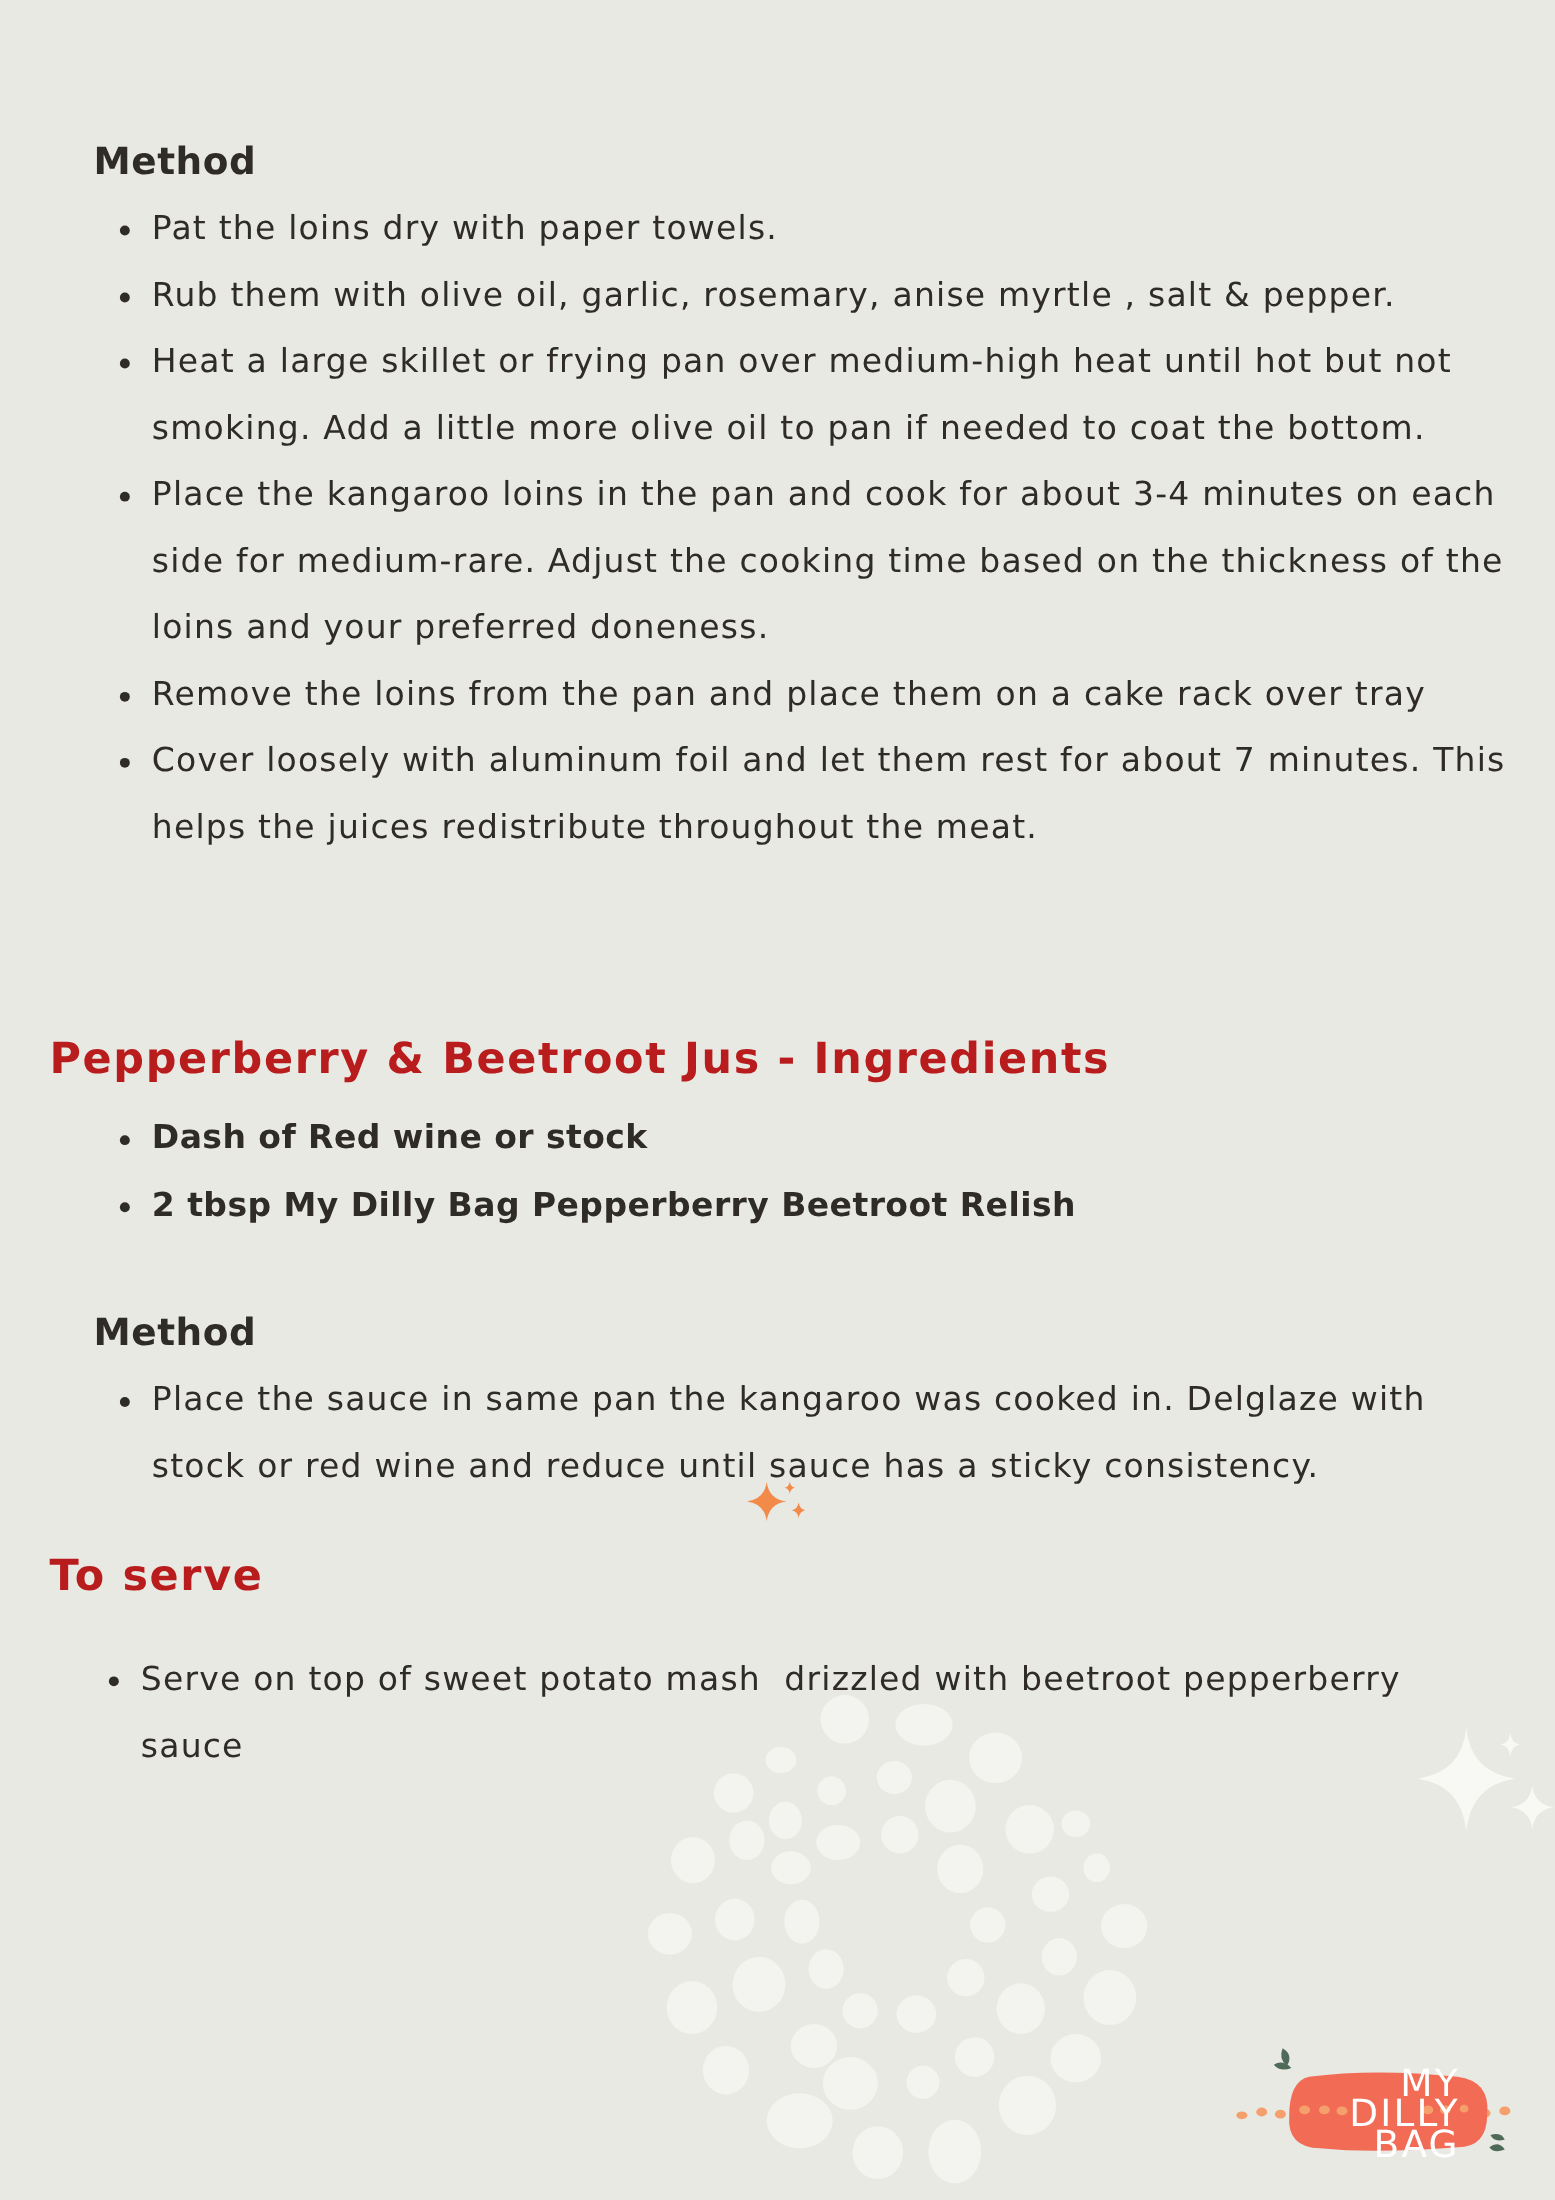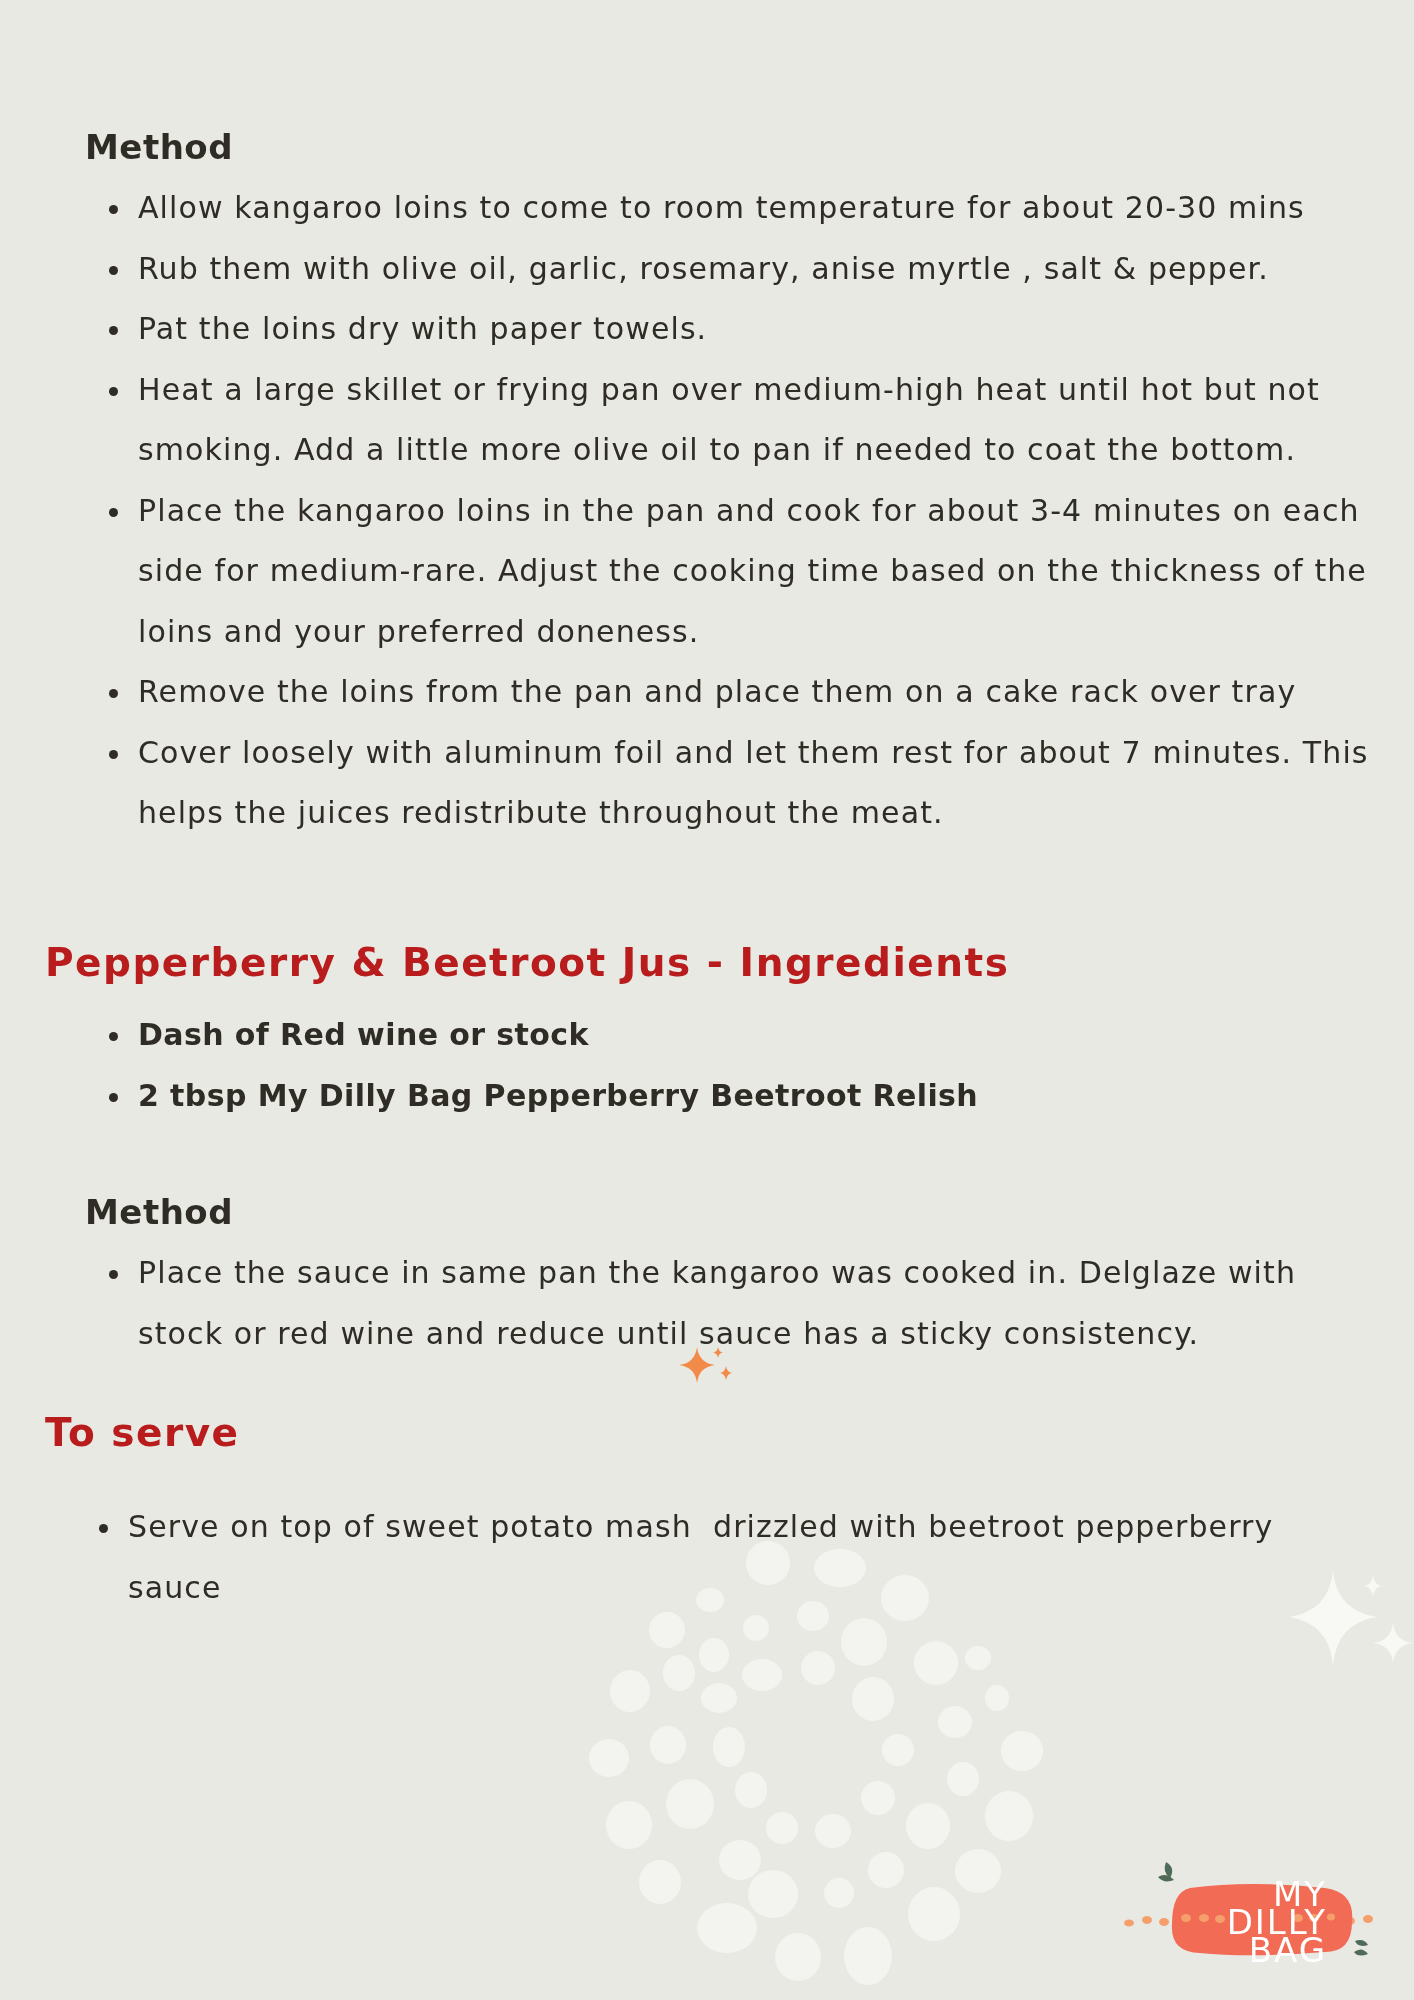--- a/index.html
+++ b/index.html
@@ -95,23 +95,22 @@
     <ellipse cx="354" cy="384" rx="26" ry="27"></ellipse>
     <ellipse cx="147" cy="398" rx="30" ry="25"></ellipse>
     <ellipse cx="218" cy="427" rx="23" ry="24"></ellipse>
     <ellipse cx="288" cy="426" rx="24" ry="29"></ellipse>
   </g>
 </svg>
 
 <div class="text-layer">
   <div class="subhead" style="top:127px;">Method</div>
   <ul class="list" style="left:138px; top:178px; width:1270px;">
-    <li>Allow kangaroo loins to come to room temperature for about 20-30 mins</li>
+    <li>Pat the loins dry with paper towels.</li>
     <li>Rub them with olive oil, garlic, rosemary, anise myrtle , salt &amp; pepper.</li>
-    <li>Pat the loins dry with paper towels.</li>
     <li>Heat a large skillet or frying pan over medium-high heat until hot but not smoking. Add a little more olive oil to pan if needed to coat the bottom.</li>
     <li>Place the kangaroo loins in the pan and cook for about 3-4 minutes on each side for medium-rare. Adjust the cooking time based on the thickness of the loins and your preferred doneness.</li>
     <li>Remove the loins from the pan and place them on a cake rack over tray</li>
     <li>Cover loosely with aluminum foil and let them rest for about 7 minutes. This helps the juices redistribute throughout the meat.</li>
   </ul>
 
   <div class="heading" style="top:940px;">Pepperberry &amp; Beetroot Jus - Ingredients</div>
   <ul class="list bold" style="left:138px; top:1005px; width:1200px;">
     <li>Dash of Red wine or stock</li>
     <li>2 tbsp My Dilly Bag Pepperberry Beetroot Relish</li>

